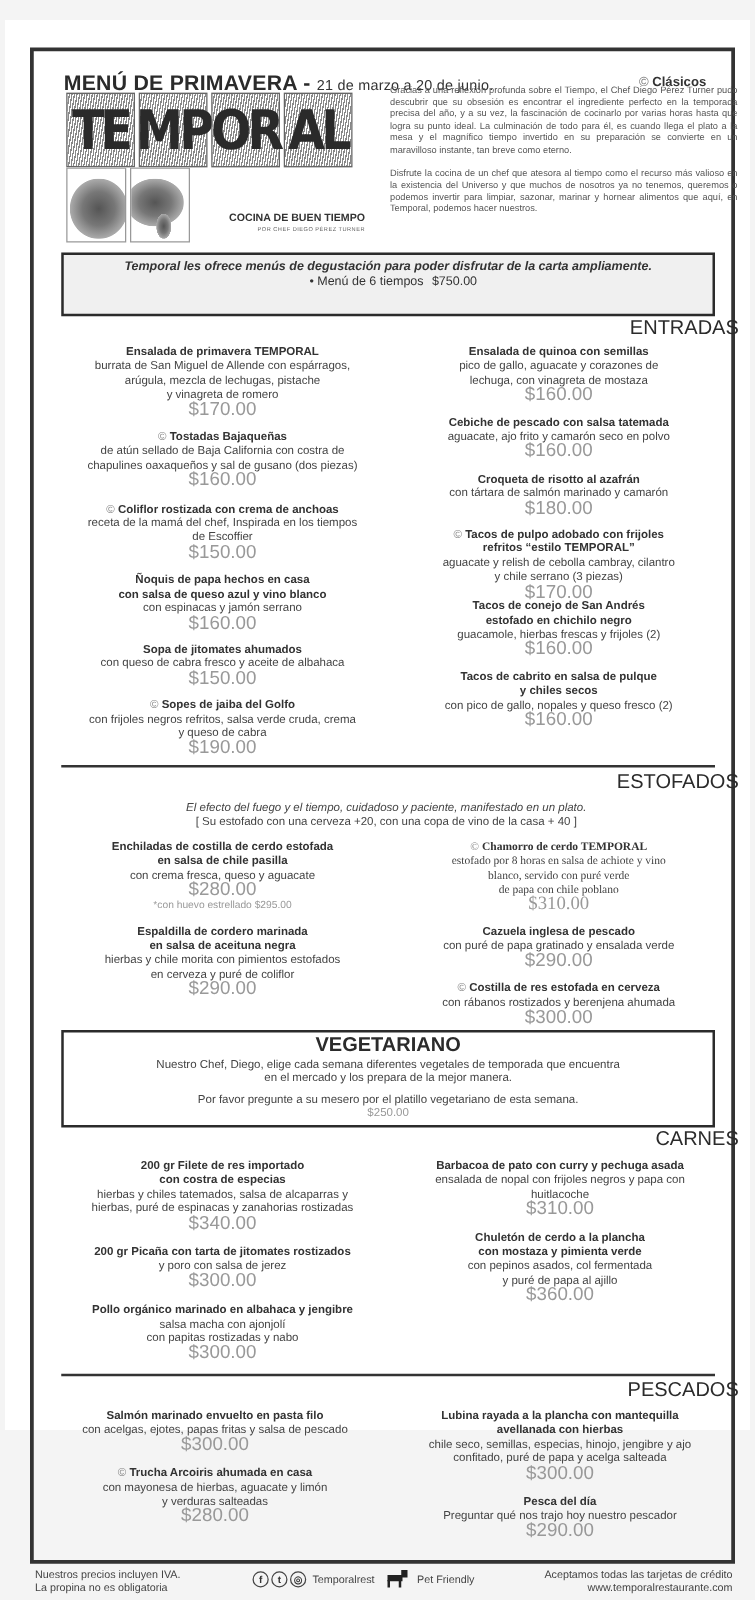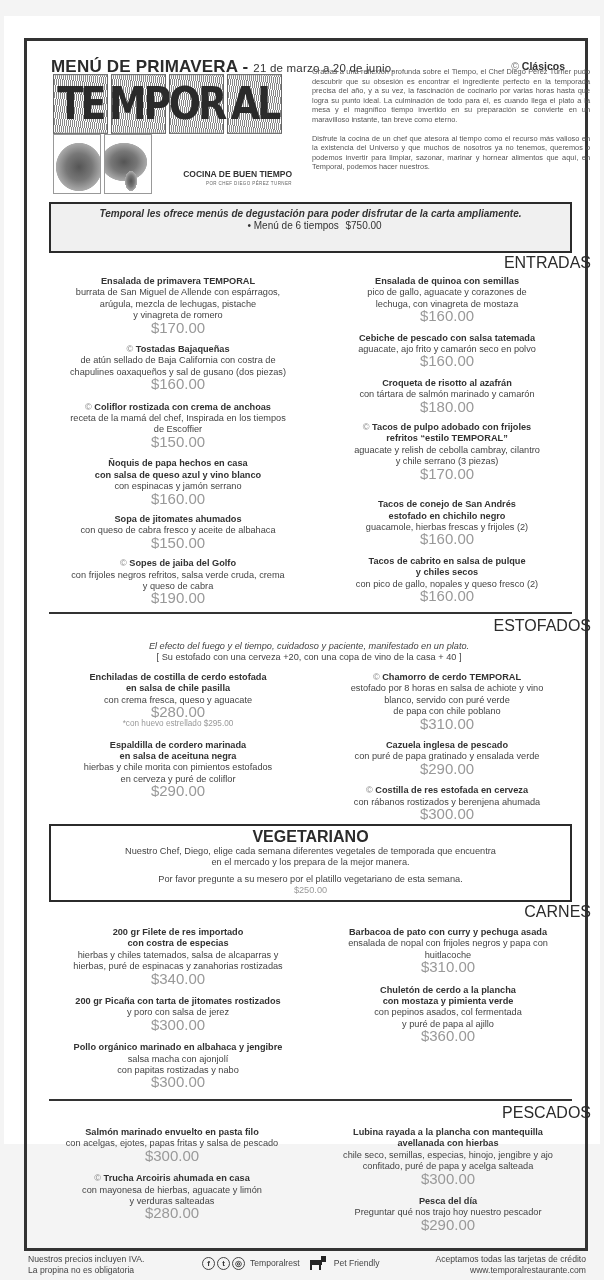--- a/index.html
+++ b/index.html
@@ -184,21 +184,21 @@
           <div class="desc">aguacate, ajo frito y camarón seco en polvo</div>
           <div class="price">$160.00</div>
         </div>
         <div class="dish" style="margin-bottom: 10px;">
           <div class="name">
             <div><span>Croqueta de risotto al azafrán</span></div>
           </div>
           <div class="desc">con tártara de salmón marinado y camarón</div>
           <div class="price">$180.00</div>
         </div>
-        <div class="dish" style="margin-bottom: 20px;">
+        <div class="dish" style="margin-bottom: 0;">
           <div class="name">
             <div><span class="cm">© </span><span>Tacos de pulpo adobado con frijoles</span></div>
             <div><span>refritos “estilo TEMPORAL”</span></div>
           </div>
           <div class="desc">aguacate y relish de cebolla cambray, cilantro</div>
           <div class="desc">y chile serrano (3 piezas)</div>
           <div class="price">$170.00</div>
         </div>
         <div class="dish" style="margin-bottom: 11px;">
           <div class="name">
@@ -239,21 +239,21 @@
           <div class="name">
             <div><span>Espaldilla de cordero marinada</span></div>
             <div><span>en salsa de aceituna negra</span></div>
           </div>
           <div class="desc">hierbas y chile morita con pimientos estofados</div>
           <div class="desc">en cerveza y puré de coliflor</div>
           <div class="price">$290.00</div>
         </div>
       </div>
     <div class="col" style="left:295px;top:631px;width:250px;">
-        <div class="dish" style="margin-bottom: 11px;">
+        <div class="dish" style="margin-bottom: 11px; font-family: Liberation Serif, serif;">
           <div class="name">
             <div><span class="cm">© </span><span>Chamorro de cerdo TEMPORAL</span></div>
           </div>
           <div class="desc">estofado por 8 horas en salsa de achiote y vino</div>
           <div class="desc">blanco, servido con puré verde</div>
           <div class="desc">de papa con chile poblano</div>
           <div class="price">$310.00</div>
         </div>
         <div class="dish" style="margin-bottom: 11px;">
           <div class="name">

